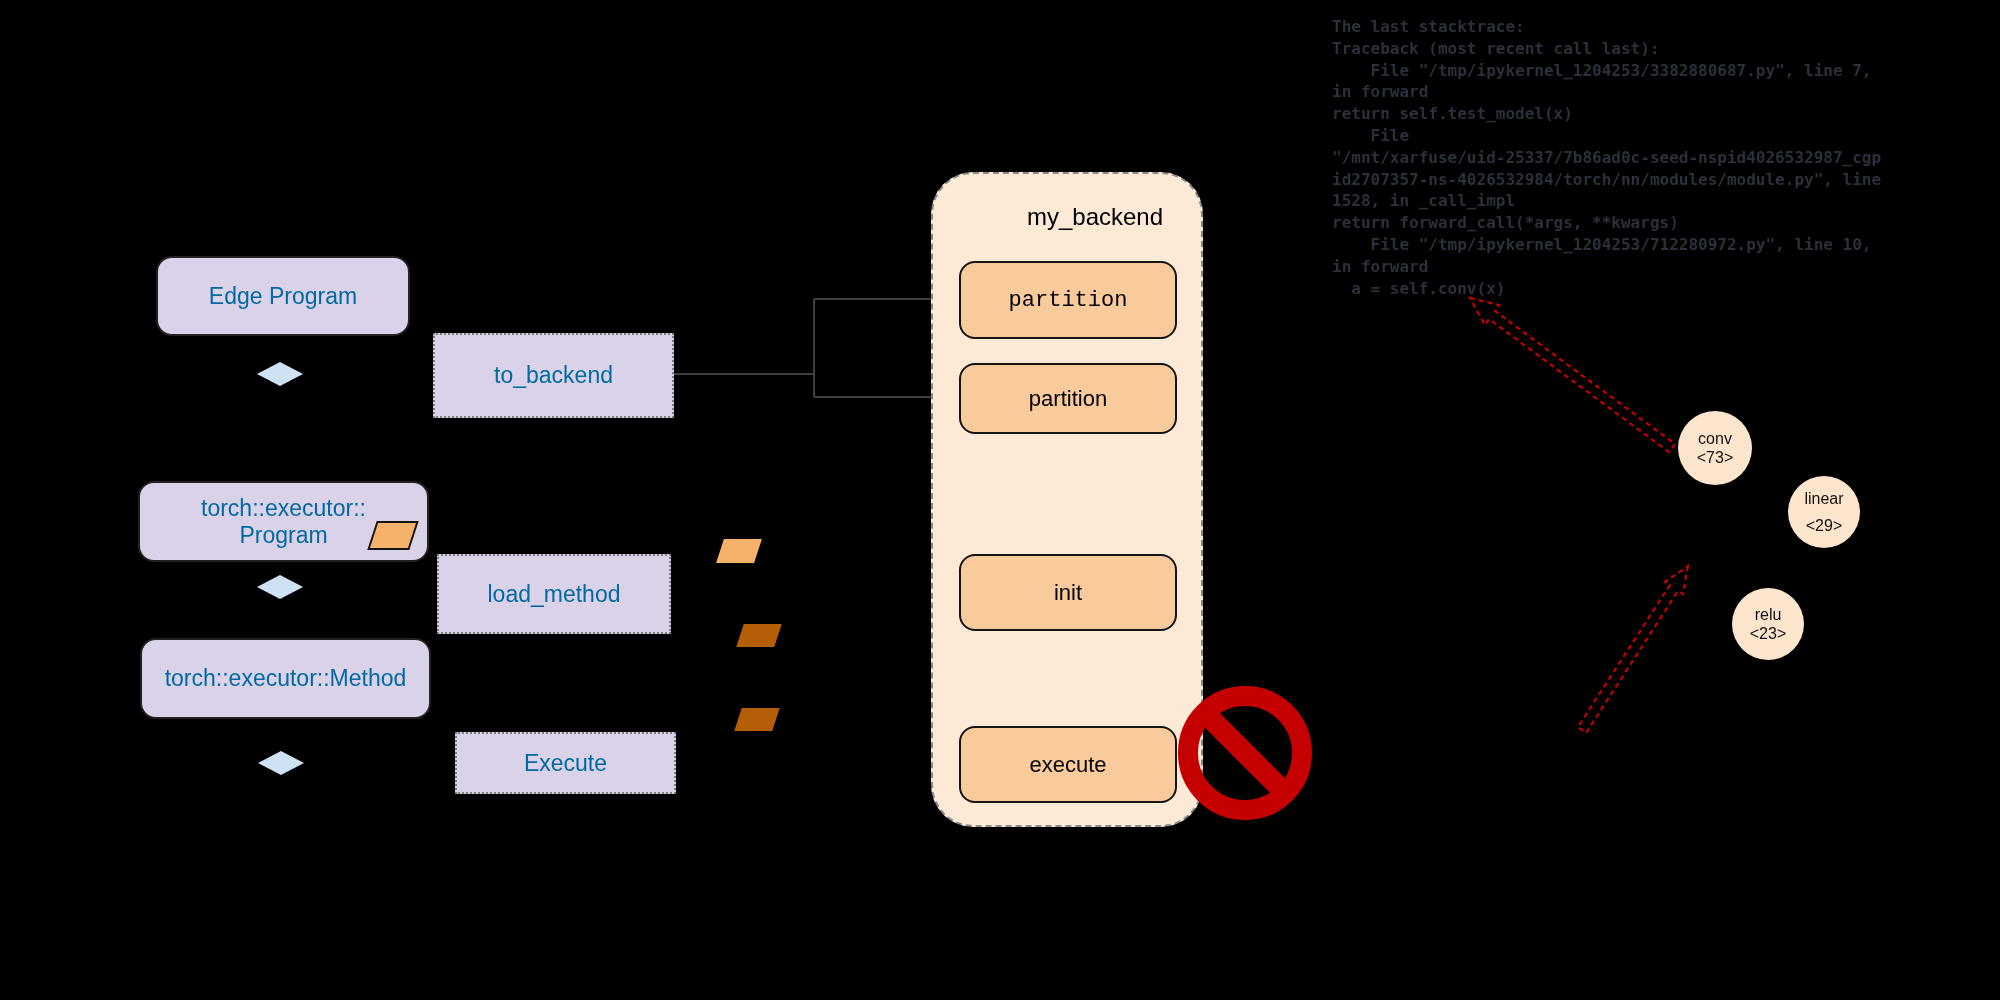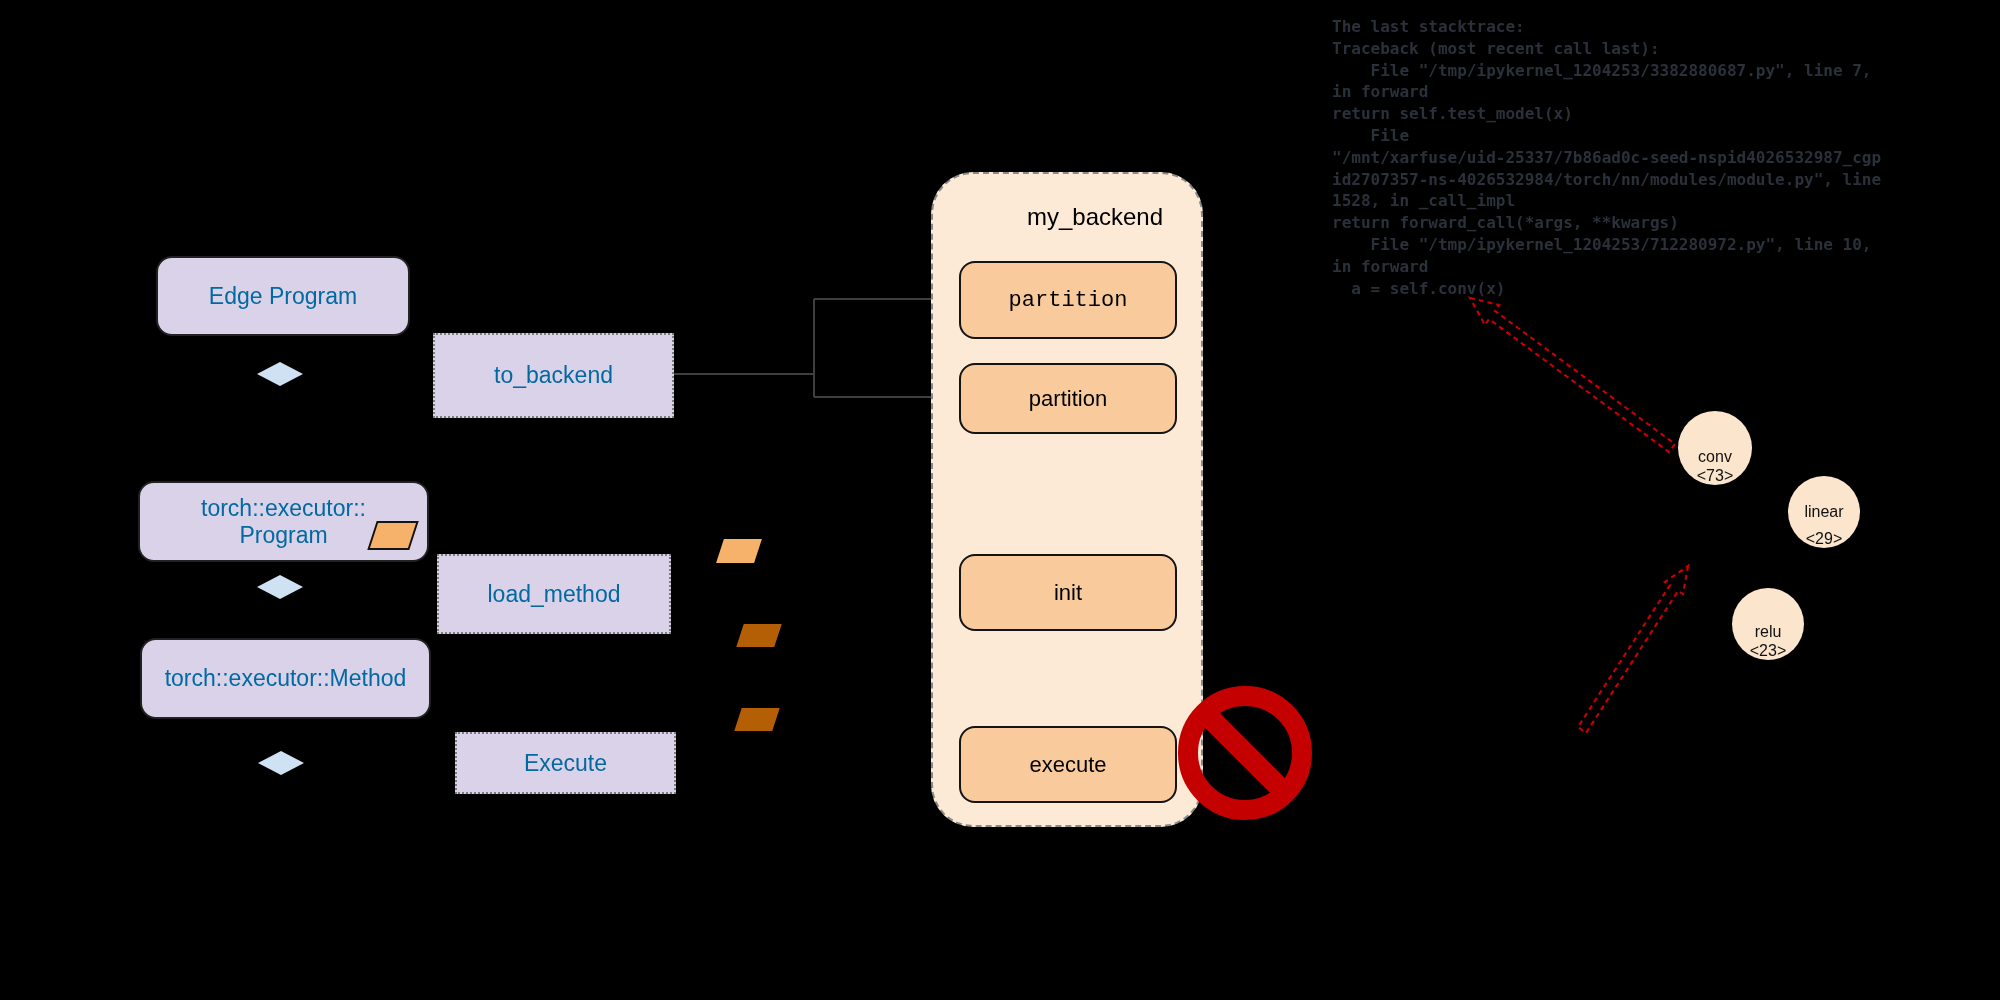--- a/index.html
+++ b/index.html
@@ -24,21 +24,21 @@
   .panel-title{font-size:24px;color:#000;text-align:center;}
   .stage-box{background:var(--stage_orange);border:2px solid #141414;border-radius:16px;
              display:flex;align-items:center;justify-content:center;font-size:22px;color:#000;}
   
   .para{transform:skewX(-18deg);}
   .para-light{background:var(--tensor_light);}
   .para-dark{background:var(--tensor_dark);}
   .para-bordered{border:2px solid #141414;}
   
   .gnode{background:var(--node_peach);border-radius:50%;display:flex;flex-direction:column;
-         align-items:center;justify-content:flex-end;font-size:16px;line-height:19px;color:#111;}
+         align-items:center;justify-content:center;font-size:16px;line-height:19px;color:#111;}
   
   .no-sign{border:20px solid var(--prohibit_red);border-radius:50%;box-sizing:border-box;}
   .no-sign .bar{position:absolute;left:50%;top:50%;width:98px;height:21px;background:var(--prohibit_red);
                 transform:translate(-50%,-50%) rotate(45deg);}
   
   .trace{font-family:"DejaVu Sans Mono",monospace;font-weight:bold;font-size:16px;
          line-height:21.8px;color:var(--trace_text);white-space:pre;}
   
   #overlay{position:absolute;left:0;top:0;pointer-events:none;}
   .conn{stroke:var(--connector);stroke-width:2;fill:none;}

